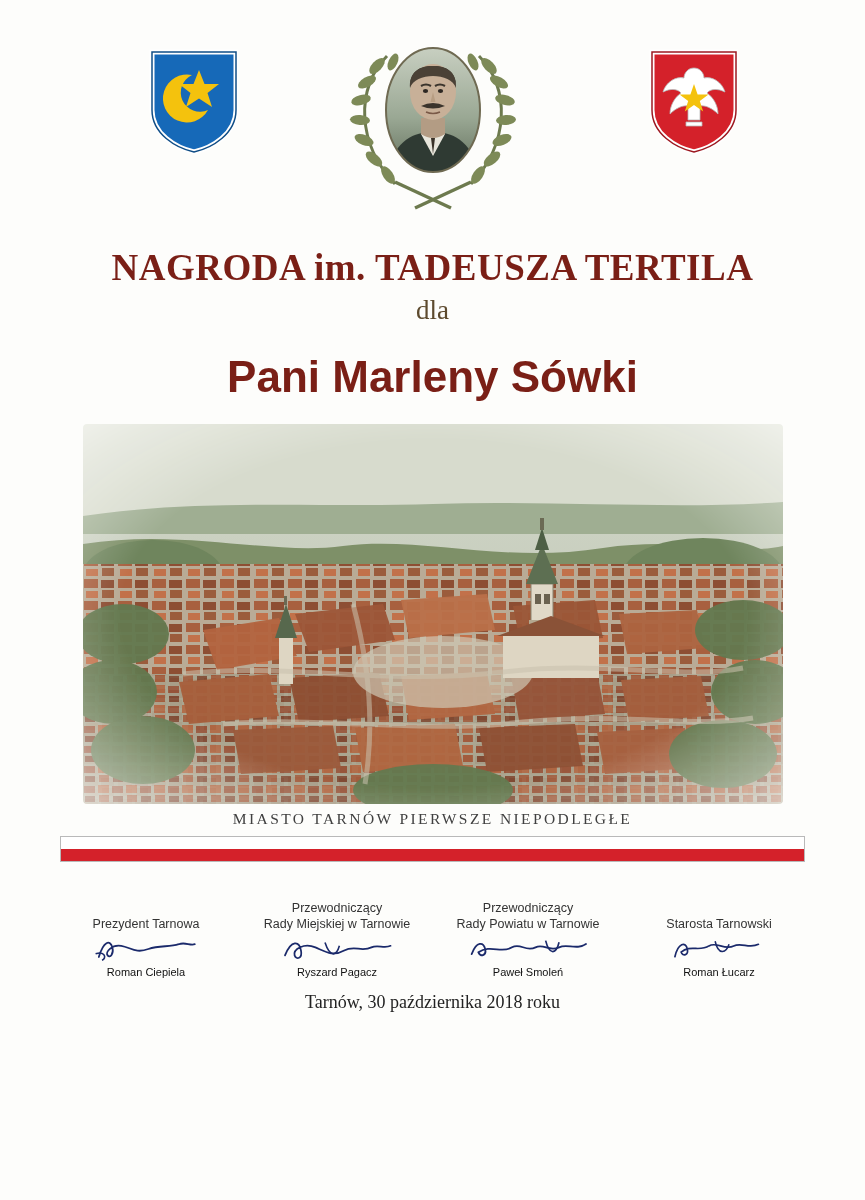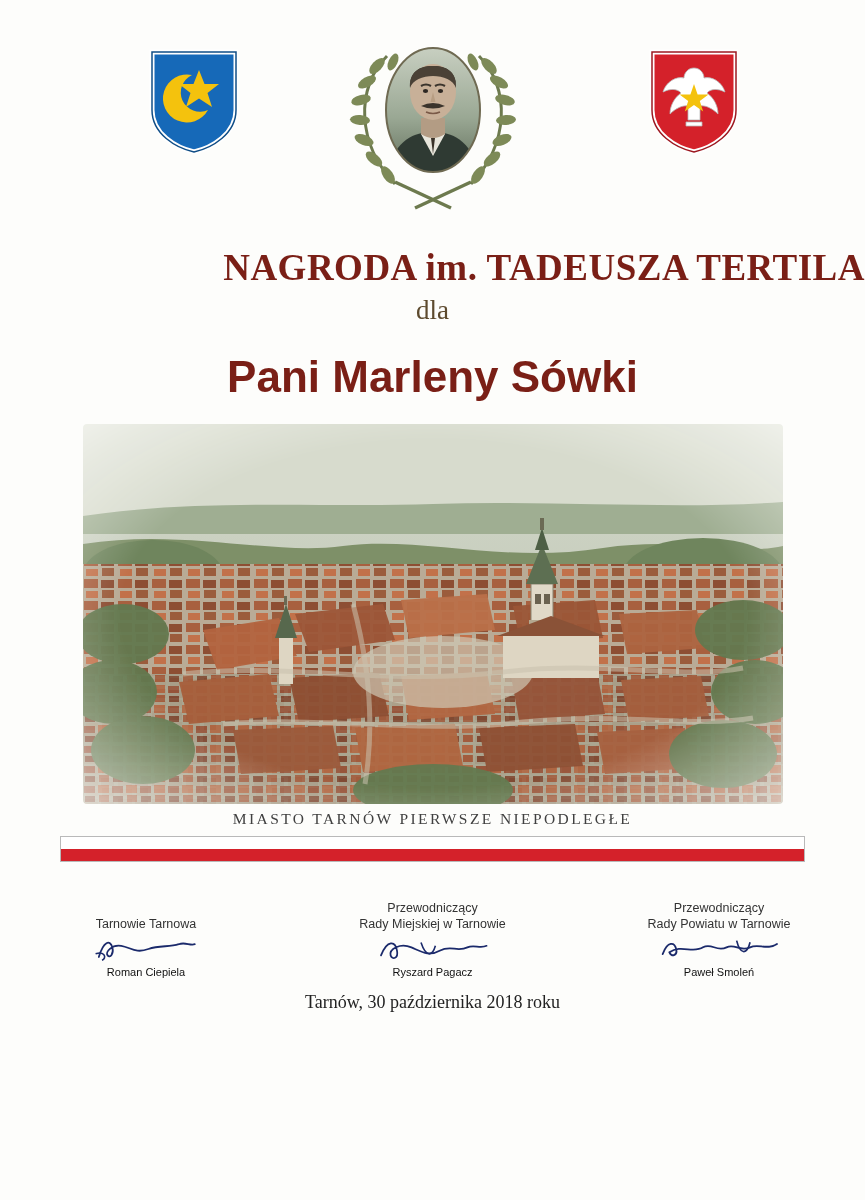--- a/index.html
+++ b/index.html
@@ -48,21 +48,21 @@
   .portrait-wrap {
     position: absolute;
     left: 333px;
     top: 22px;
     width: 200px;
     height: 200px;
   }
 
   
   .award-title {
-    text-align: right;
+    text-align: center;
     font-family: "Liberation Serif", serif;
     font-size: 37px;
     letter-spacing: 0.5px;
     color: #7a1f16;
     font-weight: 700;
     margin-top: 26px;
   }
   .for-word {
     text-align: center;
     font-size: 27px;
@@ -379,21 +379,21 @@
 
   <div class="flag-bar">
     <div class="flag-white"></div>
     <div class="flag-red"></div>
   </div>
 
   <div class="signatures">
 
     <div class="sig-block">
       <div class="sig-role">
-        <span>Tarnowie Tarnowa</span>
+        <span>Prezydent Tarnowa</span>
         <span></span>
       </div>
       <div class="sig-mark">
         <svg viewBox="0 0 150 40" width="120" height="34">
           <path d="M16 30 C22 10 30 8 33 18 C35 26 30 32 27 28 C24 24 32 14 44 16
                    C56 18 62 26 78 20 C92 15 104 18 116 14 C124 11 130 16 136 14" stroke="#1b2a6b" stroke-width="2.2" fill="none" stroke-linecap="round"></path>
           <path d="M12 26 C24 22 26 32 20 34" stroke="#1b2a6b" stroke-width="2" fill="none"></path>
         </svg>
       </div>
       <div class="sig-name">Roman Ciepiela</div>
@@ -422,17 +422,31 @@
       <div class="sig-mark">
         <svg viewBox="0 0 150 40" width="126" height="34">
           <path d="M8 26 C14 10 22 12 24 20 C26 28 18 30 16 24 C30 14 44 26 56 18
                    C66 12 72 24 84 18 C94 13 100 24 112 18 C122 13 132 22 144 14" stroke="#1b2a6b" stroke-width="2.2" fill="none" stroke-linecap="round"></path>
           <path d="M96 10 C100 26 108 28 112 12" stroke="#1b2a6b" stroke-width="2" fill="none"></path>
         </svg>
       </div>
       <div class="sig-name">Paweł Smoleń</div>
     </div>
 
+    <div class="sig-block">
+      <div class="sig-role">
+        <span>Starosta Tarnowski</span>
+        <span></span>
+      </div>
+      <div class="sig-mark">
+        <svg viewBox="0 0 150 40" width="116" height="34">
+          <path d="M18 30 C22 12 32 10 34 20 C36 28 28 30 26 24 C38 14 50 24 62 16
+                   C72 10 82 22 94 16 C104 11 114 20 126 14" stroke="#1b2a6b" stroke-width="2.2" fill="none" stroke-linecap="round"></path>
+          <path d="M70 10 C74 28 84 26 88 14" stroke="#1b2a6b" stroke-width="2" fill="none"></path>
+        </svg>
+      </div>
+      <div class="sig-name">Roman Łucarz</div>
+    </div>
   </div>
 
   <div class="place-date">Tarnów, 30 października 2018 roku</div>
 
 </div>
 
 </body></html>

